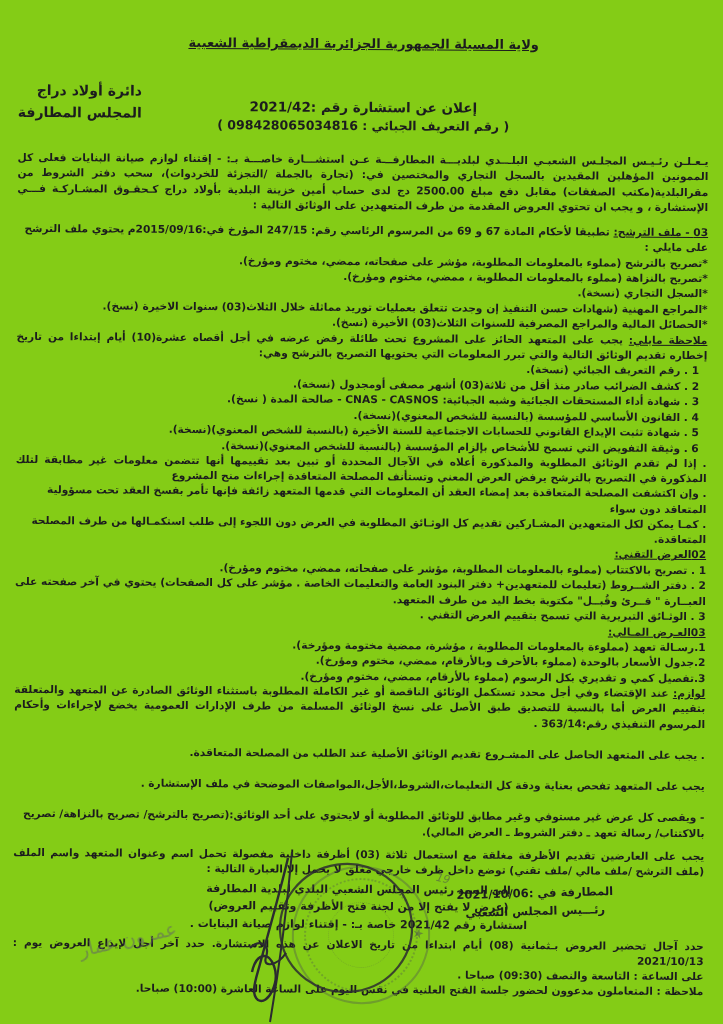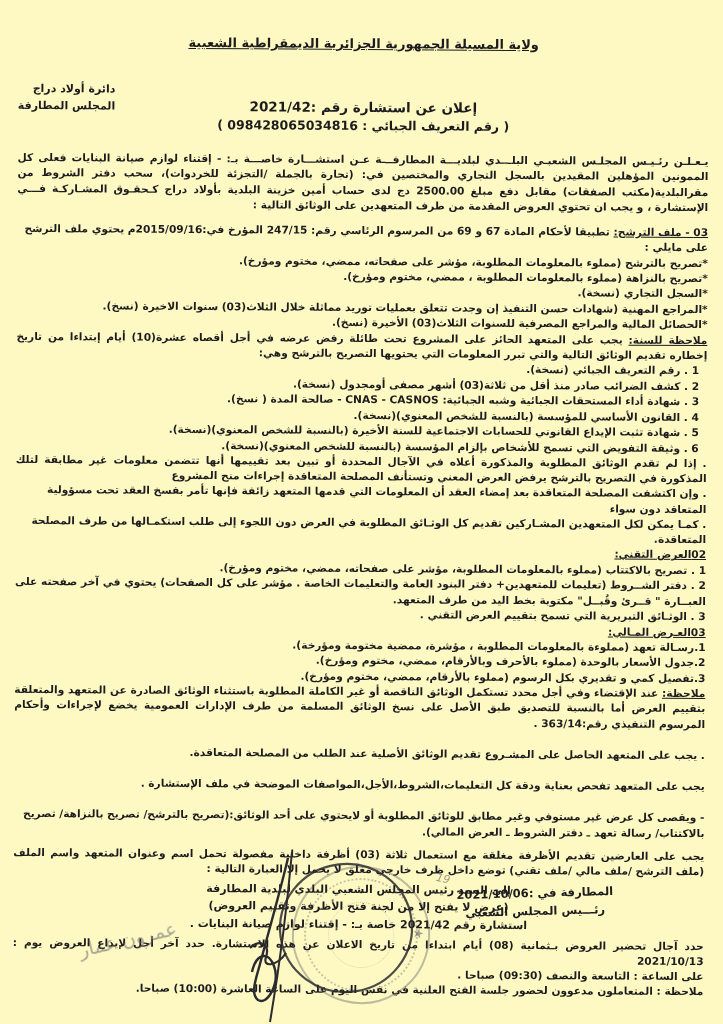--- a/index.html
+++ b/index.html
@@ -1,19 +1,19 @@
 <!DOCTYPE html>
 <html lang="ar" dir="rtl"><head>
 <meta charset="utf-8">
 <style>
   html,body{margin:0;padding:0;background:#ffffff;}
   .page{
     position:relative;
     width:723px;height:1024px;
-    background:#fef9c3;
+    background:#84cc16;
     overflow:hidden;
     font-family:"DejaVu Sans", sans-serif;
     color:#1c1c1e;
     direction:rtl;
   }
   .sheet{
     position:absolute; inset:0;
     transform:rotate(0.35deg);
     transform-origin:50% 40%;
     padding:0 16px;
@@ -22,21 +22,21 @@
   .u{text-decoration:underline;}
   .right{text-align:right;}
   .just{text-align:justify; text-align-last:right;}
   .state-line{
     margin-top:36px; text-align:center;
     font-size:13px; font-weight:700; text-decoration:underline;
     letter-spacing:.2px;
   }
   .daira-block{
     position:absolute; left:16px; top:82px;
-    text-align:right; font-size:11px; font-weight:700; line-height:1.55;
+    text-align:right; font-size:14px; font-weight:700; line-height:1.55;
     direction:rtl;
   }
   .title-block{margin-top:46px; text-align:center; line-height:1.5;}
   .title-main{font-size:13.5px; font-weight:700;}
   .title-tax{font-size:12.5px; font-weight:700;}
   .bodytxt{font-size:10.6px; font-weight:700; line-height:1.44;}
   .intro{margin-top:16px;}
   .sec-head{margin-top:10px;}
   .list > div{line-height:1.46;}
   .numlist{padding-right:8px;}
@@ -110,21 +110,21 @@
 
     <div class="bodytxt list">
       <div>*تصريح بالترشح (مملوء بالمعلومات المطلوبة، مؤشر على صفحاته، ممضي، مختوم ومؤرخ).</div>
       <div>*تصريح بالنزاهة (مملوء بالمعلومات المطلوبة ، ممضي، مختوم ومؤرخ).</div>
       <div>*السجل التجاري (نسخة).</div>
       <div>*المراجع المهنية (شهادات حسن التنفيذ إن وجدت تتعلق بعمليات توريد مماثلة خلال الثلاث(03) سنوات الاخيرة (نسخ).</div>
       <div>*الحصائل المالية والمراجع المصرفية للسنوات الثلاث(03) الأخيرة (نسخ).</div>
     </div>
 
     <div class="bodytxt just">
-      <span class="u">ملاحظة للسنة:</span>
+      <span class="u">ملاحظة مايلي:</span>
       <span>يجب على المتعهد الحائز على المشروع تحت طائلة رفض عرضه في أجل أقصاه عشرة(10) أيام إبتداءا من تاريخ إخطاره تقديم الوثائق التالية والتي تبرر المعلومات التي يحتويها التصريح بالترشح وهي:</span>
     </div>
 
     <div class="bodytxt list numlist">
       <div>1 . رقم التعريف الجبائي (نسخة).</div>
       <div>2 . كشف الضرائب صادر منذ أقل من ثلاثة(03) أشهر مصفى أومجدول (نسخة).</div>
       <div>3 . شهادة أداء المستحقات الجبائية وشبه الجبائية: CNAS - CASNOS - صالحة المدة ( نسخ).</div>
       <div>4 . القانون الأساسي للمؤسسة (بالنسبة للشخص المعنوي)(نسخة).</div>
       <div>5 . شهادة تثبت الإيداع القانوني للحسابات الاجتماعية للسنة الأخيرة (بالنسبة للشخص المعنوي)(نسخة).</div>
       <div>6 . وثيقة التفويض التي تسمح للأشخاص بإلزام المؤسسة (بالنسبة للشخص المعنوي)(نسخة).</div>
@@ -142,21 +142,21 @@
     </div>
 
     <div class="bodytxt u">03العـرض المـالي:</div>
     <div class="bodytxt list">
       <div>1.رسـالة تعهد (مملوءة بالمعلومات المطلوبة ، مؤشرة، ممضية مختومة ومؤرخة).</div>
       <div>2.جدول الأسعار بالوحدة (مملوء بالأحرف وبالأرقام، ممضي، مختوم ومؤرخ).</div>
       <div>3.تفصيل كمي و تقديري بكل الرسوم (مملوء بالأرقام، ممضي، مختوم ومؤرخ).</div>
     </div>
 
     <div class="bodytxt just">
-      <span class="u">ملاحظة:</span>
+      <span class="u">لوازم:</span>
       <span>عند الإقتضاء وفي أجل محدد تستكمل الوثائق الناقصة أو غير الكاملة المطلوبة باستثناء الوثائق الصادرة عن المتعهد والمتعلقة بتقييم العرض أما بالنسبة للتصديق طبق الأصل على نسخ الوثائق المسلمة من طرف الإدارات العمومية يخضع لإجراءات وأحكام المرسوم التنفيذي رقم:363/14 .</span>
     </div>
 
     <div class="bodytxt right gap-md">. يجب على المتعهد الحاصل على المشـروع تقديم الوثائق الأصلية عند الطلب من المصلحة المتعاقدة.</div>
     <div class="bodytxt right gap-md">يجب على المتعهد تفحص بعناية ودقة كل التعليمات،الشروط،الأجل،المواصفات الموضحة في ملف الإستشارة .</div>
     <div class="bodytxt right gap-md">- ويقصى كل عرض غير مستوفي وغير مطابق للوثائق المطلوبة أو لايحتوي على أحد الوثائق:(تصريح بالترشح/ تصريح بالنزاهة/ تصريح بالاكتتاب/ رسالة تعهد ـ دفتر الشروط ـ العرض المالي).</div>
     <div class="bodytxt just gap-sm">يجب على العارضين تقديم الأظرفة مغلقة مع استعمال ثلاثة (03) أظرفة داخلية مفصولة تحمل اسم وعنوان المتعهد واسم الملف (ملف الترشح /ملف مالي /ملف تقني) توضع داخل ظرف خارجي مغلق لا يحمل إلا العبارة التالية :</div>
 
     <div class="envelope">
       <div>إلى السيد رئيس المجلس الشعبي البلدي لبلدية المطارفة</div>

